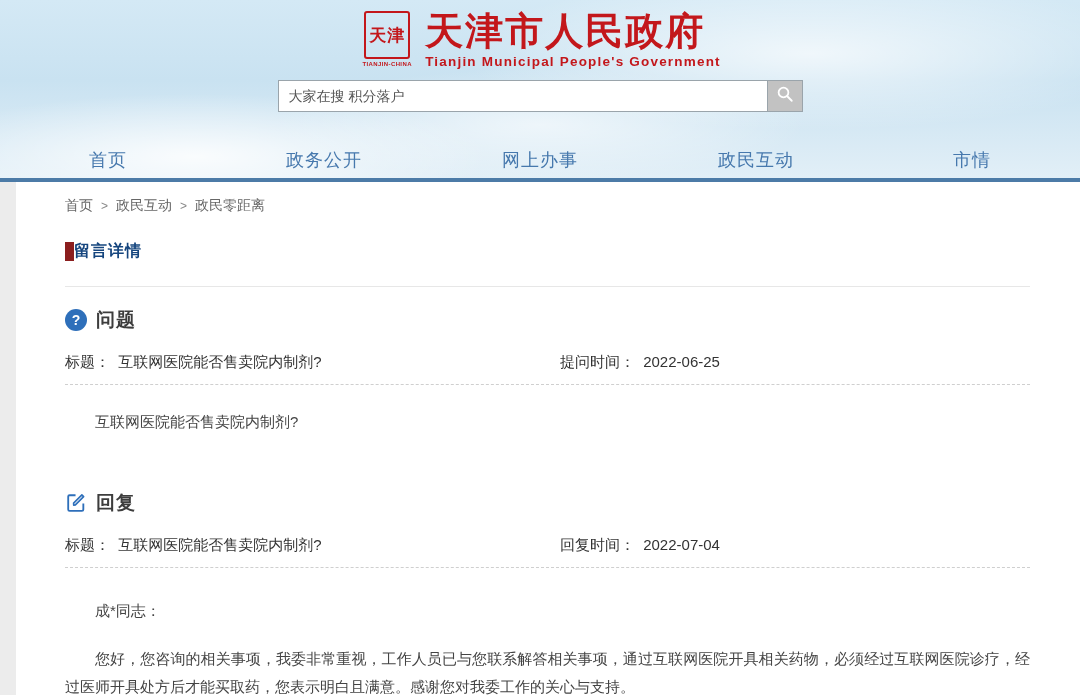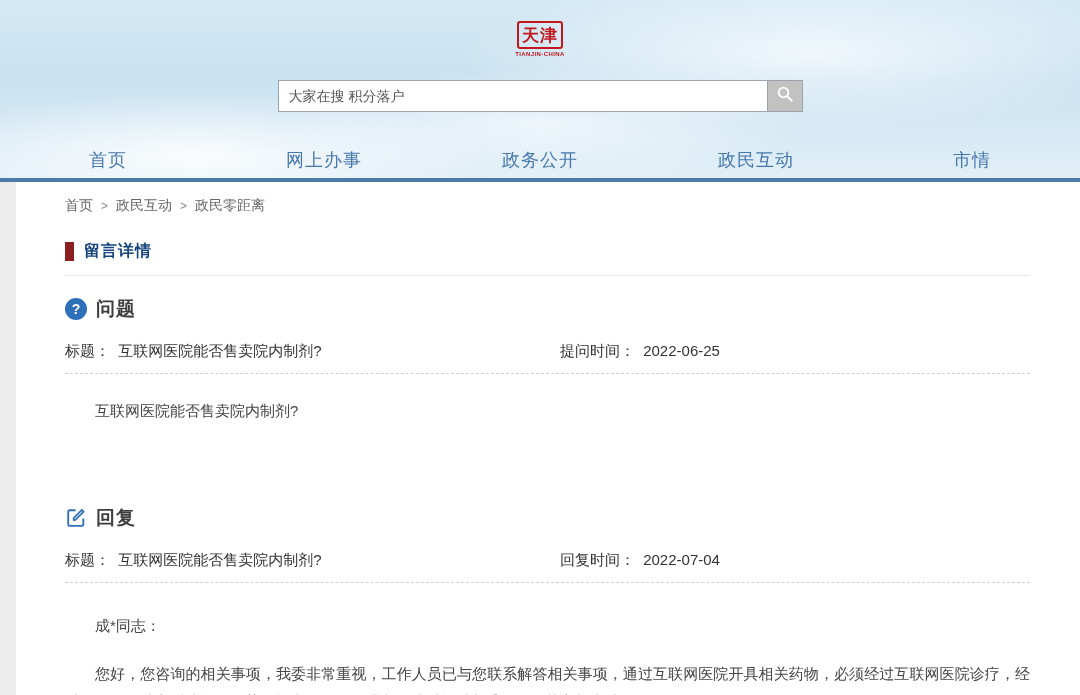--- a/index.html
+++ b/index.html
@@ -20,21 +20,21 @@
     border-bottom:4px solid #4c7ba7;
   }
   .logo-row {
     display:flex; justify-content:center; align-items:center;
     padding-top:6px; height:72px; gap:10px; cursor:pointer;
   }
   .seal {
     width:56px; display:flex; flex-direction:column; align-items:center;
   }
   .seal-box {
-    width:46px; height:28px; border:2px solid #c3171b; border-radius:3px;
+    width:46px; height:48px; border:2px solid #c3171b; border-radius:3px;
     display:flex; align-items:center; justify-content:center;
     color:#c3171b; font-weight:bold; font-size:17px; line-height:19px;
     letter-spacing:1px; padding:1px; text-align:center;
     font-family:"Liberation Serif","DejaVu Serif",serif;
   }
   .seal-caption {
     font-size:6px; color:#c3171b; font-weight:bold; margin-top:2px;
     letter-spacing:.4px; white-space:nowrap;
   }
   .site-titles { text-align:left; }
@@ -72,29 +72,29 @@
     padding:0 50px 40px 49px;
   }
   .breadcrumb {
     padding-top:15px; font-size:14px; color:#666;
     display:flex; align-items:center; gap:8px;
   }
   .breadcrumb .crumb { cursor:pointer; }
   .breadcrumb .sep { color:#888; font-size:12px; }
 
   .section-header {
-    margin-top:26px; display:flex; align-items:center; gap:10px;
-    padding-bottom:13px; border-bottom:1px solid #e7e7e7;
+    margin-top:26px; display:flex; align-items:center; 
+    padding-bottom:24px; border-bottom:1px solid #e7e7e7;
   }
   .section-bar { width:9px; height:19px; background:#8b1e1e; }
   .section-title { font-size:16px; font-weight:bold; color:#15457e; letter-spacing:1px; }
 
   .block-heading { display:flex; align-items:center; gap:9px; }
   .q-heading { margin-top:20px; }
-  .r-heading { margin-top:84px; }
+  .r-heading { margin-top:58px; }
   .heading-text { font-size:19px; font-weight:bold; color:#3d3d3d; letter-spacing:1px;text-align:center; }
   .q-icon {
     width:22px; height:22px; border-radius:50%; background:#2e6fba;
     color:#fff; font-size:14px; font-weight:bold;
     display:flex; align-items:center; justify-content:center;
   }
   .r-icon { width:22px; height:22px; display:flex; align-items:center; justify-content:center; }
 
   .meta-row { margin-top:20px; display:flex; font-size:15px; color:#333; }
   .meta-col1 { width:495px; }
@@ -114,41 +114,45 @@
 </style>
 </head>
 <body>
 
 <div class="banner">
 
   <div class="logo-row">
     <div class="seal">
       <div class="seal-box">天津</div>
       <div class="seal-caption">TIANJIN-CHINA</div>
+    </div>
+    <div class="site-titles">
+      <div class="site-title-cn">天津市人民政府</div>
+      <div class="site-title-en">Tianjin Municipal People's Government</div>
     </div>
   </div>
 
   <div class="search-row">
     <div class="search-wrap">
       <input class="search-input" type="text" placeholder="大家在搜 积分落户" style="">
       <div class="search-btn">
         <span>
           <svg width="18" height="18" viewBox="0 0 24 24">
             <circle cx="10" cy="10" r="6.5" fill="none" stroke="#ffffff" stroke-width="2.4"></circle>
             <line x1="15" y1="15" x2="21" y2="21" stroke="#ffffff" stroke-width="2.4" stroke-linecap="round"></line>
           </svg>
         </span>
       </div>
     </div>
   </div>
 
   <div class="nav-row">
     <div class="nav-item">首页</div>
+    <div class="nav-item">政务公开</div>
     <div class="nav-item">网上办事</div>
-    <div class="nav-item">政务公开</div>
     <div class="nav-item">政民互动</div>
     <div class="nav-item">市情</div>
   </div>
 </div>
 
 <div class="content">
 
   <div class="breadcrumb">
     <span class="crumb">首页</span>
     <span class="sep">&gt;</span>

